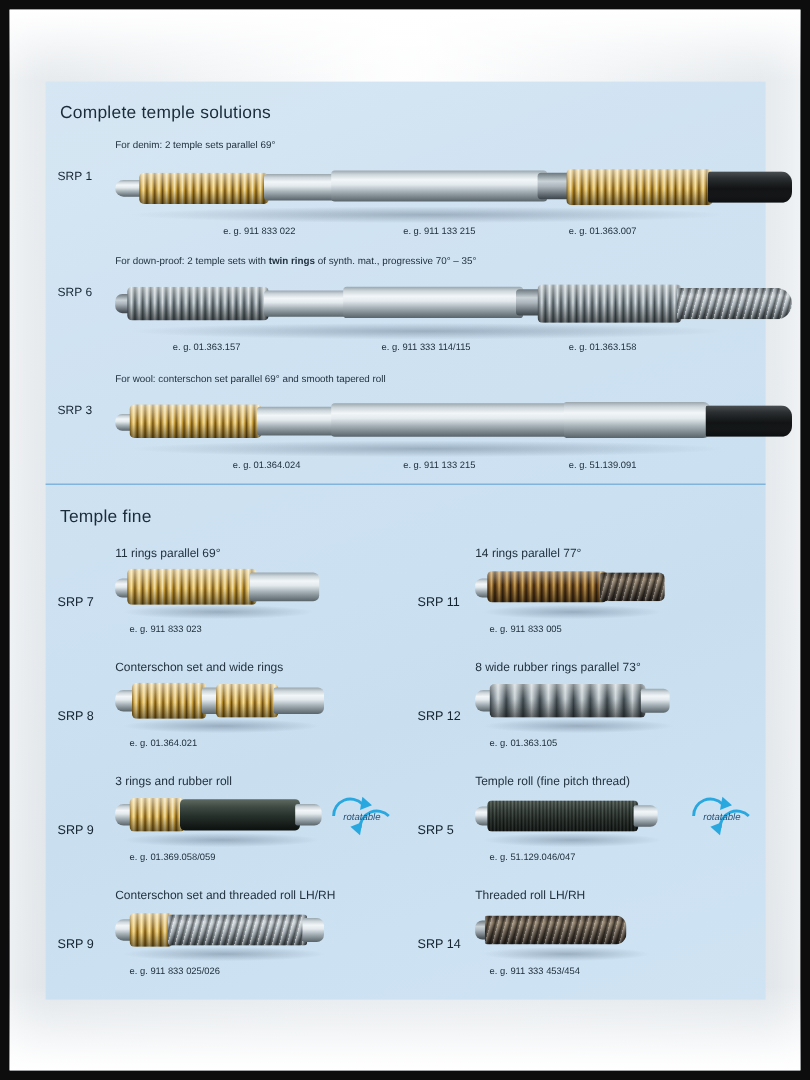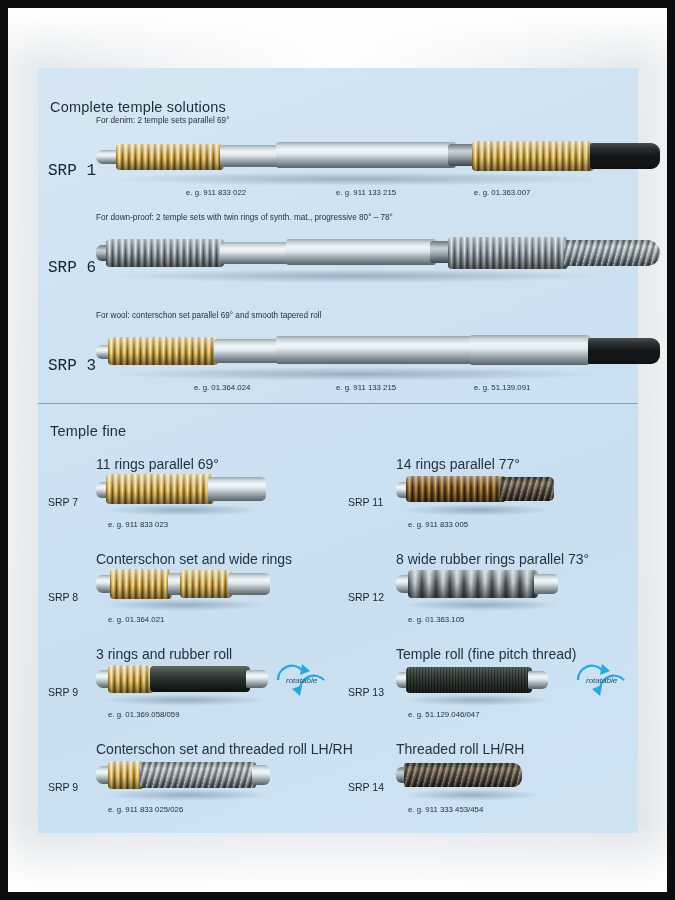--- a/index.html
+++ b/index.html
@@ -54,21 +54,20 @@
   .section-title {
     font-size: 14.5px;
     color: #1b2b3a;
     font-weight: normal;
     letter-spacing: 0.2px;
   }
   #title-complete {
     position: absolute;
     left: 12px;
     top: 18px;
-    margin-top: 13px;
   }
   #divider {
     position: absolute;
     left: 0px;
     top: 335px;
     width: 600px;
     height: 1px;
     background: #6fa8d6;
   }
   #title-sets {
@@ -79,34 +78,33 @@
   
   .crow {
     position: absolute;
     left: 0;
     width: 600px;
     height: 100px;
   }
   .crow .code {
     position: absolute;
     left: 10px;
-    top: 46px;
-    font-size: 16px;
+    top: 26px;
+    font-size: 10px;
     color: #152430;
-    font-family: Liberation Mono, monospace;
   }
   .crow .desc {
     position: absolute;
     left: 58px;
     top: 0px;
     font-size: 8.2px;
     color: #22323f;
     white-space: nowrap;
   }
-  .crow .desc b { font-weight: normal; }
+  .crow .desc b { font-weight: bold; }
   .crow .art {
     position: absolute;
     left: 58px;
     top: 12px;
     width: 520px;
     height: 58px;
   }
   .crow .refs {
     position: absolute;
     left: 58px;
@@ -130,21 +128,21 @@
     position: absolute;
     left: 10px;
     top: 40px;
     font-size: 10.5px;
     color: #152430;
   }
   .srow .desc {
     position: absolute;
     left: 58px;
     top: 0px;
-    font-size: 14px;
+    font-size: 10px;
     color: #22323f;
     white-space: nowrap;
   }
   .srow .art {
     position: absolute;
     left: 58px;
     top: 12px;
     width: 175px;
     height: 48px;
   }
@@ -285,31 +283,36 @@
       <div class="refs">
         <span style="left:90px">e. g. 911 833 022</span>
         <span style="left:240px">e. g. 911 133 215</span>
         <span style="left:378px">e. g. 01.363.007</span>
       </div>
     </div>
 
     <div class="crow" style="top:145px">
       <div class="code">SRP 6</div>
       <div class="desc">
-        <span>For down-proof: 2 temple sets with </span><b>twin rings</b><span> of synth. mat., progressive 80° – 78°</span>
+        <span>For down-proof: 2 temple sets with </span><b>twin rings</b><span> of synth. mat., progressive 70° – 35°</span>
       </div>
       <div class="art">
         <div class="shadow" style="left:10px; top:44px; width:500px; height:14px;"></div>
         <div class="shaft metal-dark" style="left:0px; top:20px; width:14px; height:16px; border-radius:6px 2px 2px 6px;"></div>
         <div class="shaft steel-rings" style="left:10px; top:14px; width:118px; height:28px;"></div>
         <div class="shaft metal" style="left:124px; top:17px; width:70px; height:22px;"></div>
         <div class="shaft metal" style="left:190px; top:14px; width:150px; height:26px;"></div>
         <div class="shaft metal-dark" style="left:334px; top:16px; width:22px; height:22px;"></div>
         <div class="shaft steel-rings" style="left:352px; top:12px; width:120px; height:32px;"></div>
         <div class="shaft thread cone-right" style="left:468px; top:15px; width:96px; height:26px;"></div>
+      </div>
+      <div class="refs">
+        <span style="left:48px">e. g. 01.363.157</span>
+        <span style="left:222px">e. g. 911 333 114/115</span>
+        <span style="left:378px">e. g. 01.363.158</span>
       </div>
     </div>
 
     <div class="crow" style="top:243px">
       <div class="code">SRP 3</div>
       <div class="desc">For wool: conterschon set parallel 69° and smooth tapered roll</div>
       <div class="art">
         <div class="shadow" style="left:10px; top:44px; width:500px; height:14px;"></div>
         <div class="shaft metal" style="left:0px; top:22px; width:16px; height:14px; border-radius:6px 2px 2px 6px;"></div>
         <div class="shaft gold-rings" style="left:12px; top:14px; width:110px; height:28px;"></div>
@@ -397,21 +400,21 @@
           <path d="M10 20 A14 14 0 0 1 34 10" fill="none" stroke="#29a8e0" stroke-width="2.4"></path>
           <polygon points="34,4 42,11 32,15" fill="#29a8e0"></polygon>
           <path d="M56 20 A14 14 0 0 0 32 30" fill="none" stroke="#29a8e0" stroke-width="2.4"></path>
           <polygon points="32,36 24,29 34,25" fill="#29a8e0"></polygon>
         </svg>
         <span class="rot-label">rotatable</span>
       </div>
     </div>
 
     <div class="srow" style="left:300px; top:578px">
-      <div class="code">SRP 13</div>
+      <div class="code">SRP 5</div>
       <div class="desc">Temple roll (fine pitch thread)</div>
       <div class="art">
         <div class="shadow" style="left:6px; top:36px; width:150px; height:12px;"></div>
         <div class="shaft metal" style="left:0px; top:14px; width:14px; height:16px; border-radius:6px 2px 2px 6px;"></div>
         <div class="shaft rubber-fine" style="left:10px; top:9px; width:126px; height:26px;"></div>
         <div class="shaft metal" style="left:132px; top:13px; width:20px; height:18px; border-radius:2px 6px 6px 2px;"></div>
       </div>
       <div class="ref">e. g. 51.129.046/047</div>
       <div class="rot">
         <svg width="66" height="40" viewBox="0 0 66 40">

